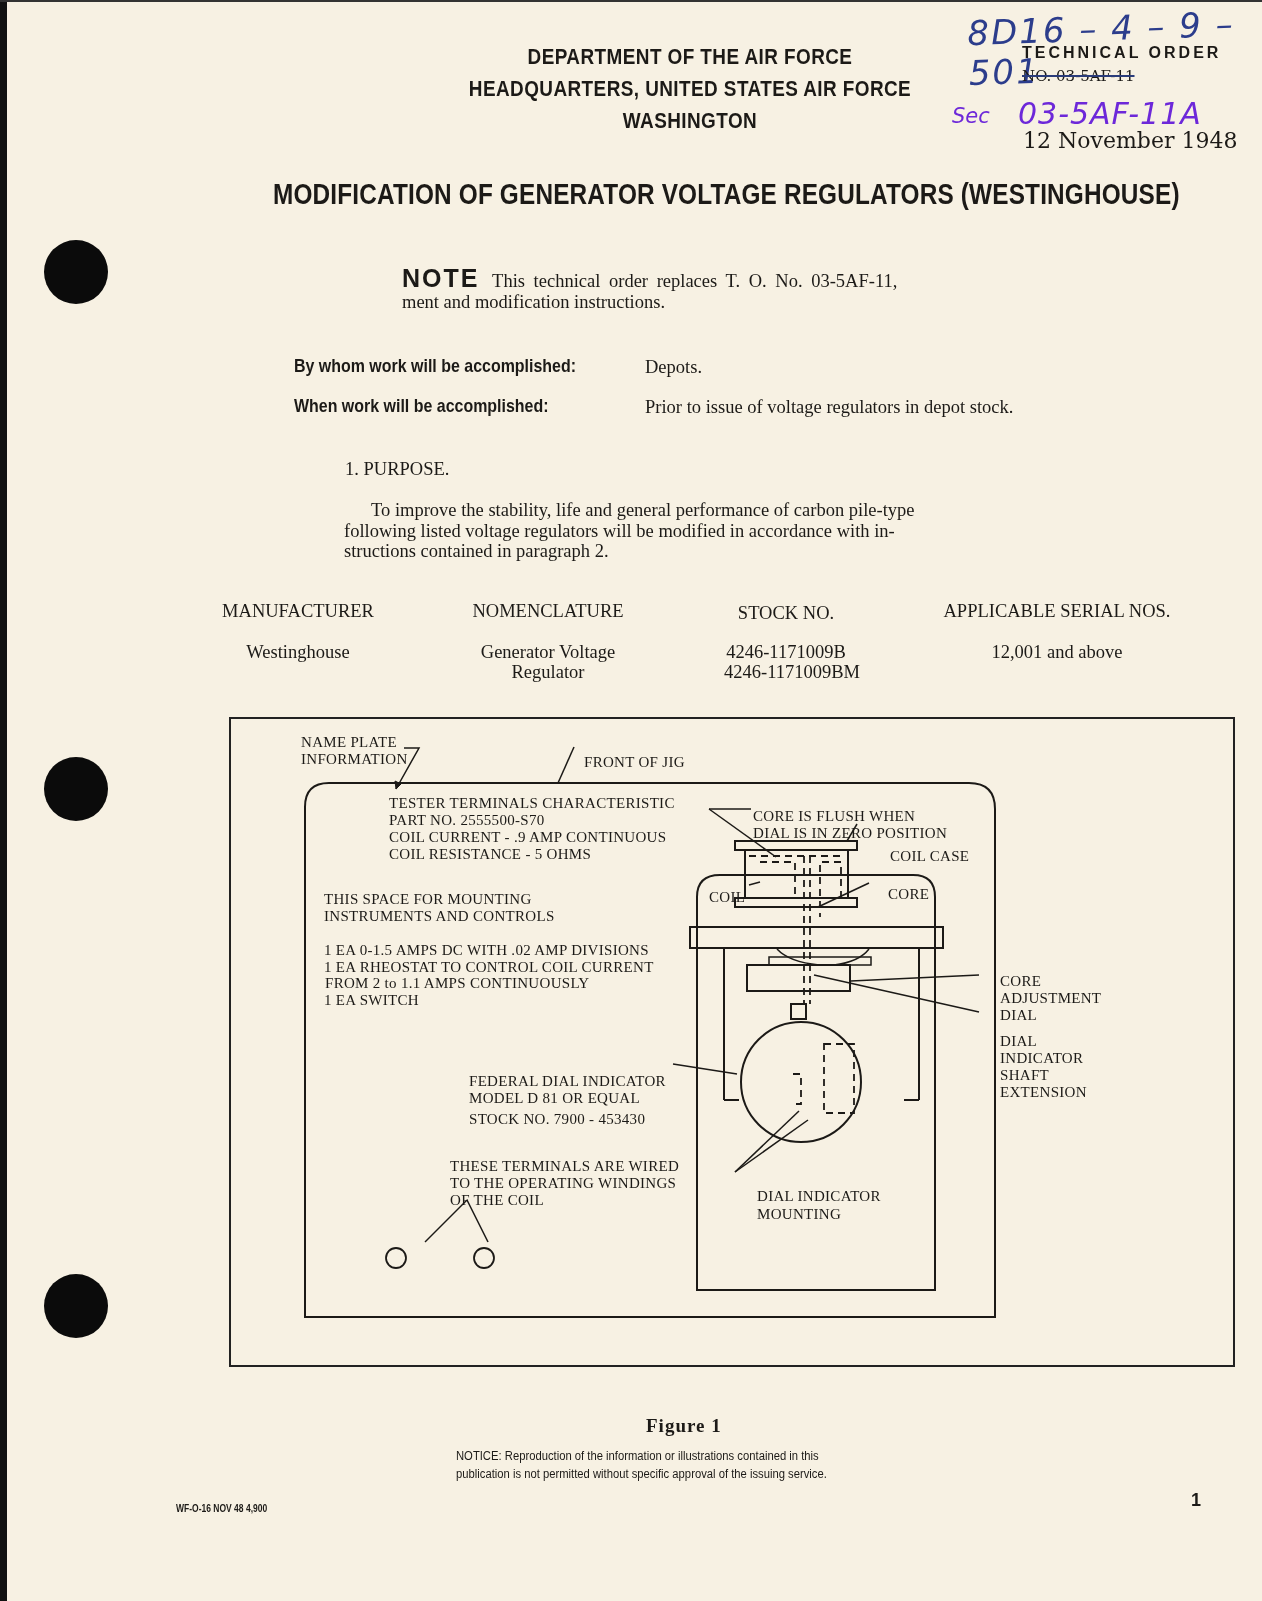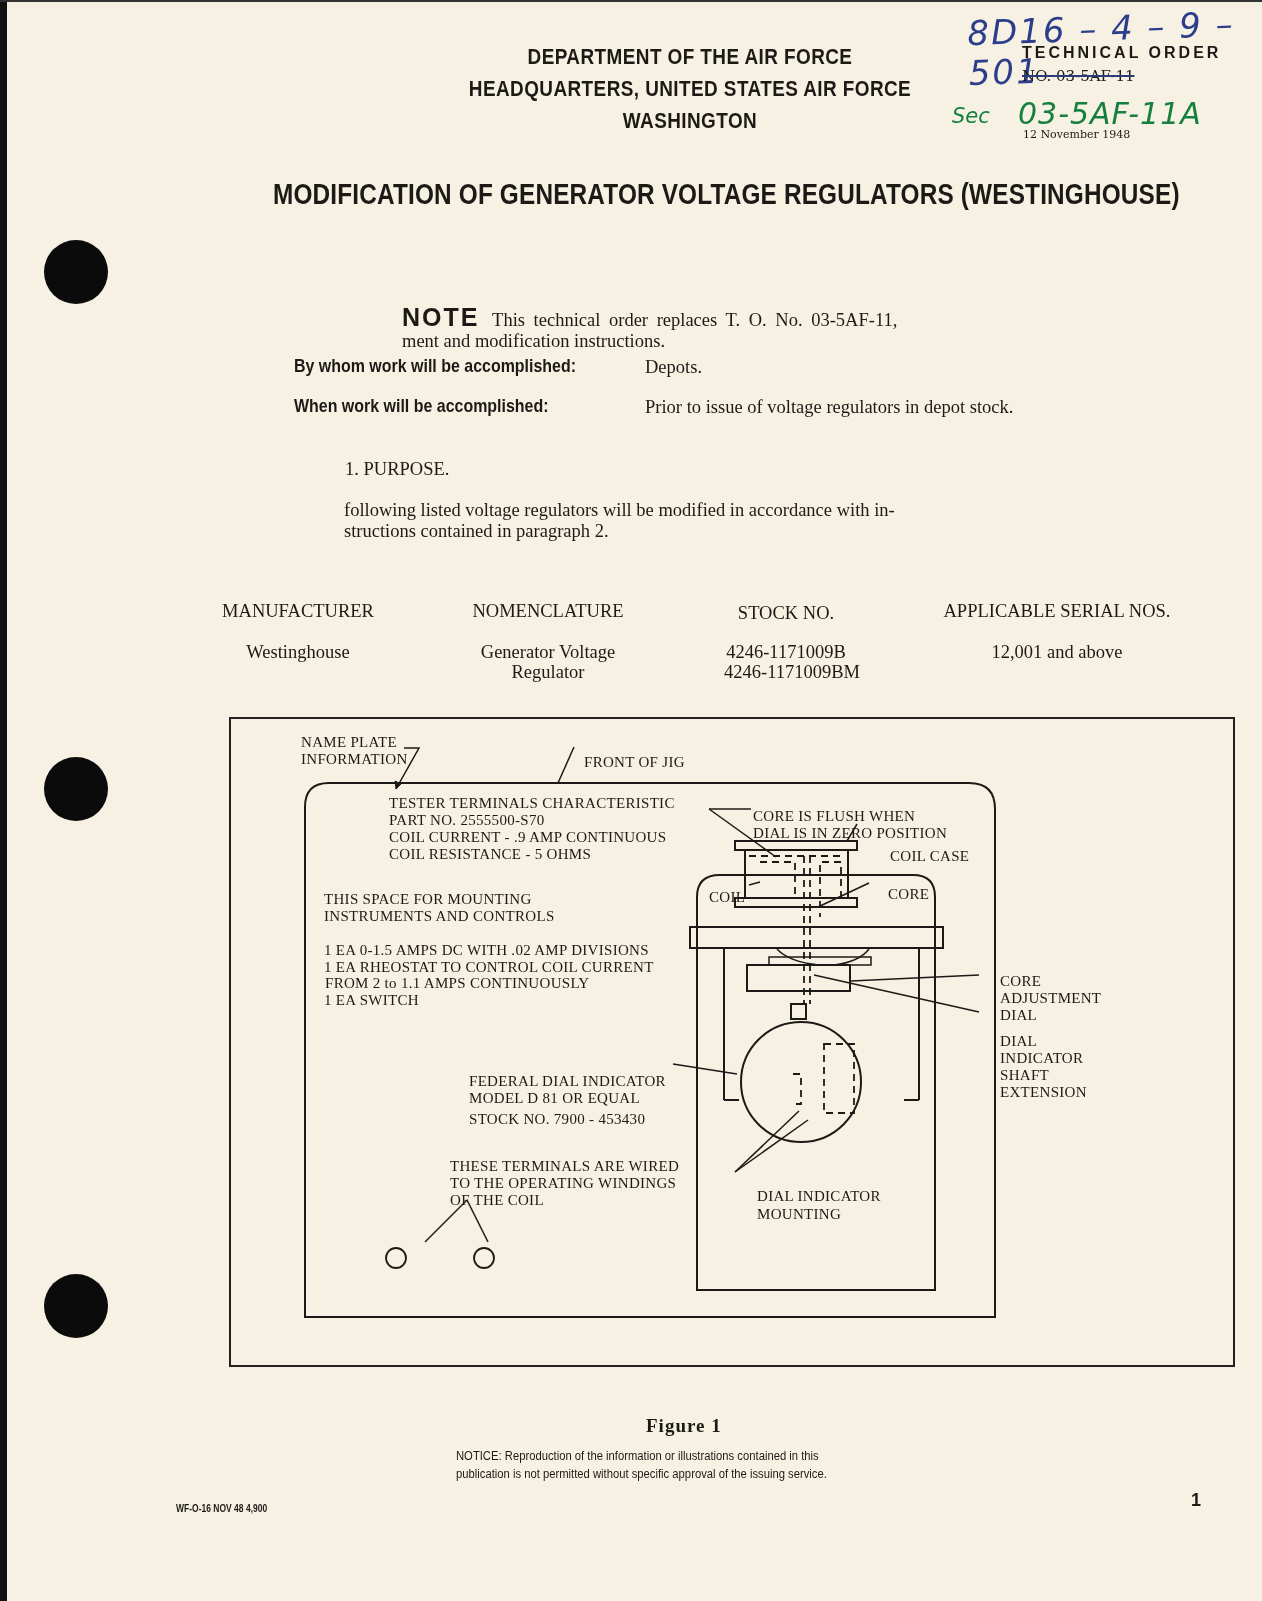--- a/index.html
+++ b/index.html
@@ -9,22 +9,22 @@
     font-family:"DejaVu Serif", serif; color:#1c1a17;
   }
   .edge-left { position:absolute; left:0; top:0; width:7px; height:1601px; background:#111; }
   .edge-top { position:absolute; left:0; top:0; width:1262px; height:2px; background:#333; }
   .hole { position:absolute; left:44px; width:64px; height:64px; border-radius:50%; background:#0b0b0b; }
   .abs { position:absolute; }
   .hdr { font-family:"Liberation Sans", sans-serif; font-weight:bold; font-size:22px; letter-spacing:0.5px; text-align:center; transform:scaleX(0.86); transform-origin:center; white-space:nowrap; }
   .to-label { font-family:"Liberation Sans", sans-serif; font-weight:bold; font-size:16px; letter-spacing:3px; }
   .to-num { font-family:"DejaVu Serif", serif; font-size:15px; text-decoration:line-through; text-decoration-color:#2a3c7a; text-decoration-thickness:2px; }
   .hand { font-family:"DejaVu Sans", sans-serif; font-style:italic; color:#2c3d8c; }
-  .hand2 { font-family:"DejaVu Sans", sans-serif; font-style:italic; color:#15803d; }
-  .date { font-size:11px; }
+  .hand2 { font-family:"DejaVu Sans", sans-serif; font-style:italic; color:#6d28d9; }
+  .date { font-size:22px; }
   .title { font-family:"Liberation Sans", sans-serif; font-weight:bold; font-size:29px; letter-spacing:0.2px; transform:scaleX(0.84); transform-origin:left; white-space:nowrap; }
   .note-word { font-family:"Liberation Sans", sans-serif; font-weight:900; font-size:25px; letter-spacing:2px; }
   .body-txt { font-family:"Liberation Serif", serif; font-size:18.5px; line-height:20.5px; }
   .label-b { font-family:"Liberation Sans", sans-serif; font-weight:bold; font-size:19px; transform:scaleX(0.84); transform-origin:left; white-space:nowrap; }
   .justify { text-align:justify; text-align-last:left; }
   .col { font-family:"Liberation Serif", serif; font-size:18.5px; text-align:center; white-space:nowrap; }
   .fig-box { position:absolute; left:229px; top:717px; width:1002px; height:646px; border:2px solid #222; }
   .fig-txt { position:absolute; font-family:"Liberation Serif", serif; font-size:15px; line-height:16.5px; white-space:nowrap; letter-spacing:0.3px; }
   .caption { font-family:"Liberation Serif", serif; font-weight:bold; font-size:19px; letter-spacing:1px; }
   .notice { font-family:"Liberation Sans", sans-serif; font-size:12.5px; line-height:17px; transform:scaleX(0.9); transform-origin:left; white-space:nowrap; }
@@ -52,34 +52,35 @@
   <div class="hdr" style="height:32px;">WASHINGTON</div>
 </div>
 
 <div class="abs to-label" style="left:1022px; top:44px;">TECHNICAL ORDER</div>
 <div class="abs to-num" style="left:1022px; top:67px;">NO. 03-5AF-11</div>
 <div class="abs date" style="left:1023px; top:128px;">12 November 1948</div>
 
 <div class="abs title" style="left:273px; top:178px;">MODIFICATION OF GENERATOR VOLTAGE REGULATORS (WESTINGHOUSE)</div>
 
 <div class="abs" style="left:402px; top:268px; width:700px;">
-  <div class="body-txt" style="white-space:nowrap;margin-top:39px;">
+  <div class="body-txt" style="white-space:nowrap;">
     <span class="note-word">NOTE</span>
     <span style="margin-left:8px; word-spacing:4px;">This technical order replaces T. O. No. 03-5AF-11,</span>
   </div>
   <div class="body-txt" style="white-space:nowrap;">ment and modification instructions.</div>
 </div>
 
 <div class="abs label-b" style="left:294px; top:355px;">By whom work will be accomplished:</div>
 <div class="abs body-txt" style="left:645px; top:357px;">Depots.</div>
 <div class="abs label-b" style="left:294px; top:395px;">When work will be accomplished:</div>
 <div class="abs body-txt" style="left:645px; top:397px;">Prior to issue of voltage regulators in depot stock.</div>
 
 <div class="abs body-txt" style="left:345px; top:459px;">1.  PURPOSE.</div>
 <div class="abs" style="left:344px; top:500px; width:710px;">
+  <div class="body-txt justify" style="text-indent:27px;">To improve the stability, life and general performance of carbon pile-type</div>
   <div class="body-txt justify">following listed voltage regulators will be modified in accordance with in-</div>
   <div class="body-txt">structions contained in paragraph 2.</div>
 </div>
 
 <div class="abs col" style="left:208px; top:601px; width:180px;">MANUFACTURER</div>
 <div class="abs col" style="left:448px; top:601px; width:200px;">NOMENCLATURE</div>
 <div class="abs col" style="left:706px; top:603px; width:160px;">STOCK NO.</div>
 <div class="abs col" style="left:926px; top:601px; width:262px;">APPLICABLE SERIAL NOS.</div>
 
 <div class="abs col" style="left:208px; top:642px; width:180px;">Westinghouse</div>

